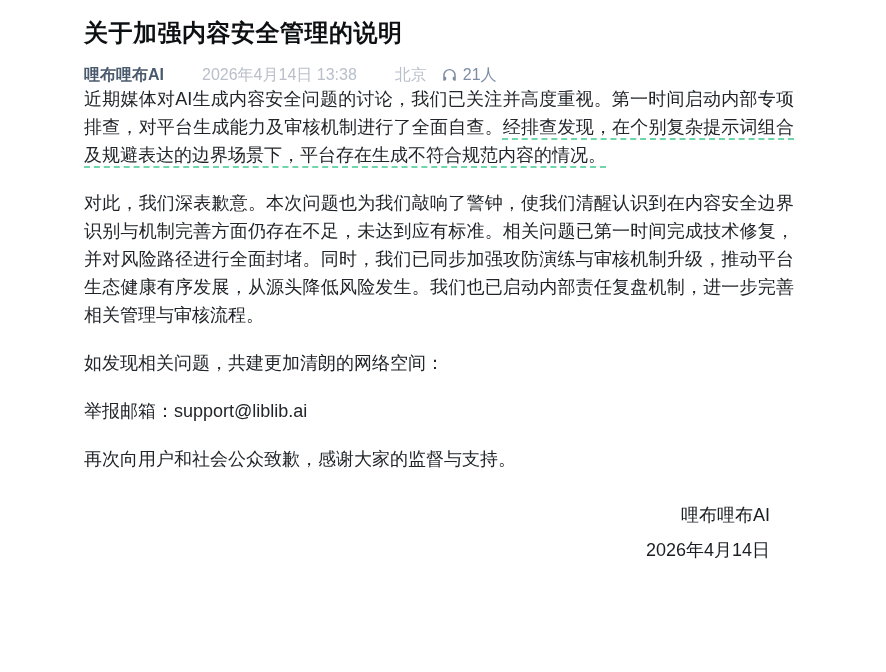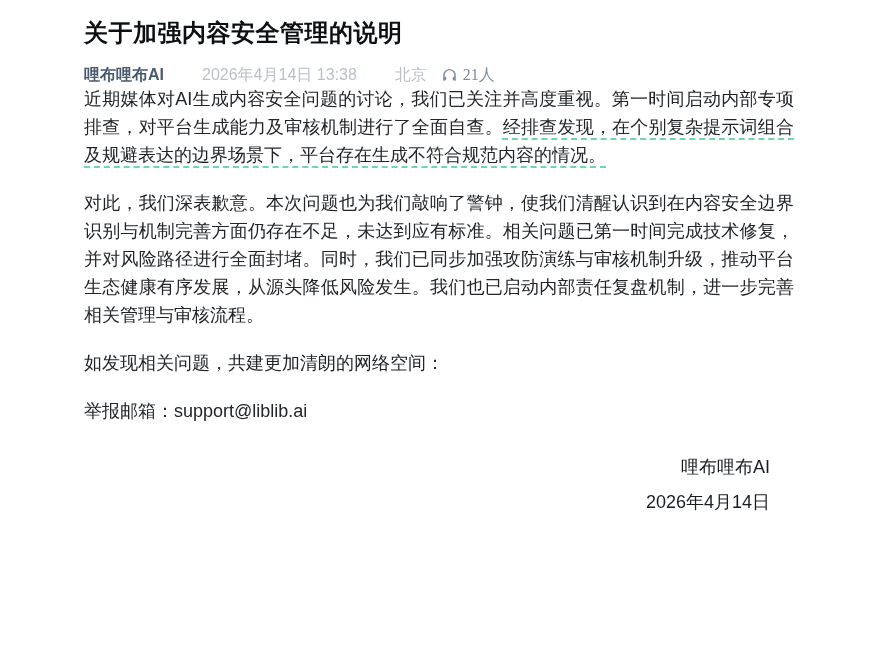--- a/index.html
+++ b/index.html
@@ -40,21 +40,20 @@
   .meta-datetime, .meta-location {
     color: #b9c0ca;
     margin-left: 24px;
   }
   .meta-listeners {
     display: inline-flex;
     align-items: center;
     gap: 5px;
     color: #7d8ca3;
     cursor: pointer;
-    font-family: Liberation Serif, serif;
   }
   .meta-listeners svg {
     width: 17px;
     height: 17px;
     display: block;
   }
   .article {
   }
   .article p {
     font-size: 18px;
@@ -105,20 +104,21 @@
   <div class="article">
     <p><span>近期媒体对AI生成内容安全问题的讨论，我们已关注并高度重视。第一时间启动内部专项排查，对平台生成能力及审核机制进行了全面自查。</span><span class="flagged">经排查发现，在个别复杂提示词组合及规避表达的边界场景下，平台存在生成不符合规范内容的情况。</span></p>
 
     <p>对此，我们深表歉意。本次问题也为我们敲响了警钟，使我们清醒认识到在内容安全边界识别与机制完善方面仍存在不足，未达到应有标准。相关问题已第一时间完成技术修复，并对风险路径进行全面封堵。同时，我们已同步加强攻防演练与审核机制升级，推动平台生态健康有序发展，从源头降低风险发生。我们也已启动内部责任复盘机制，进一步完善相关管理与审核流程。</p>
 
 
     <p>如发现相关问题，共建更加清朗的网络空间：</p>
 
     <p><span>举报邮箱：</span><span>support@liblib.ai</span></p>
 
+    <p>再次向用户和社会公众致歉，感谢大家的监督与支持。</p>
   </div>
 
   <div class="signature">
     <div class="sig-name">哩布哩布AI</div>
     <div class="sig-date">2026年4月14日</div>
   </div>
 
 </div>
 
 </body></html>

